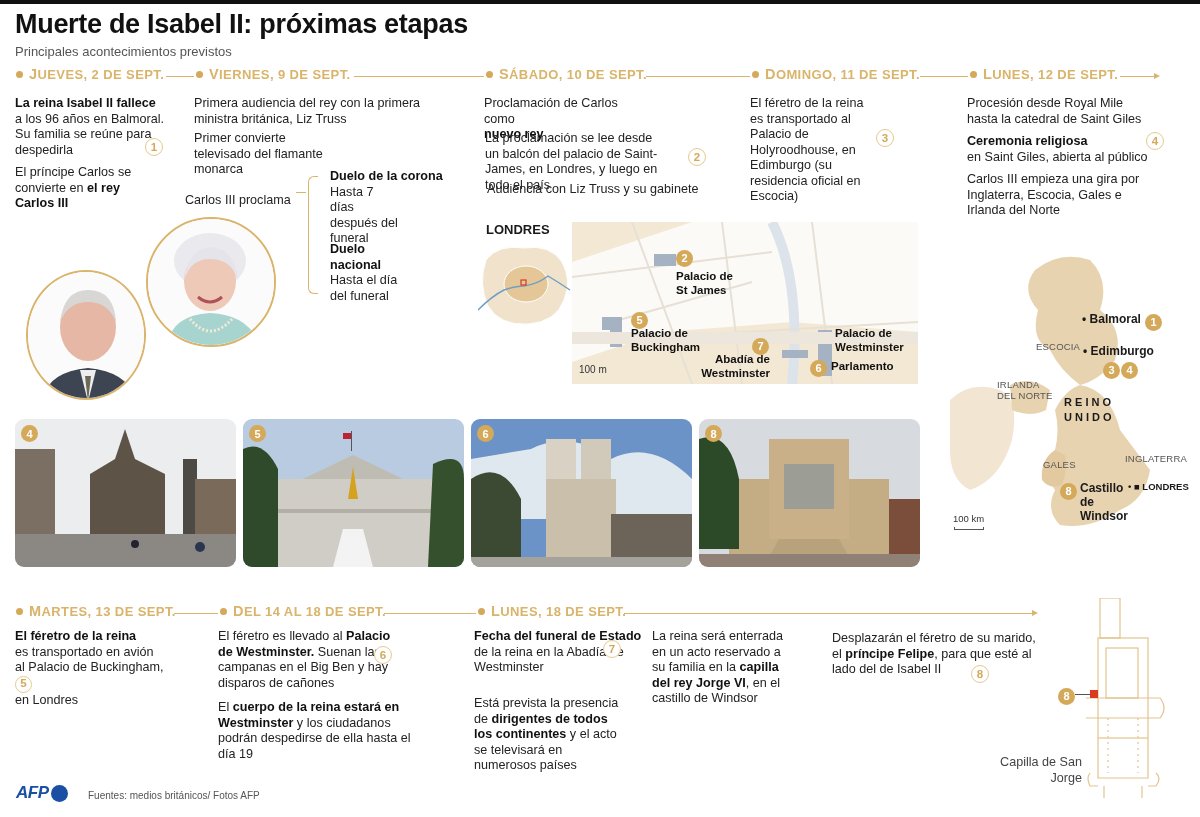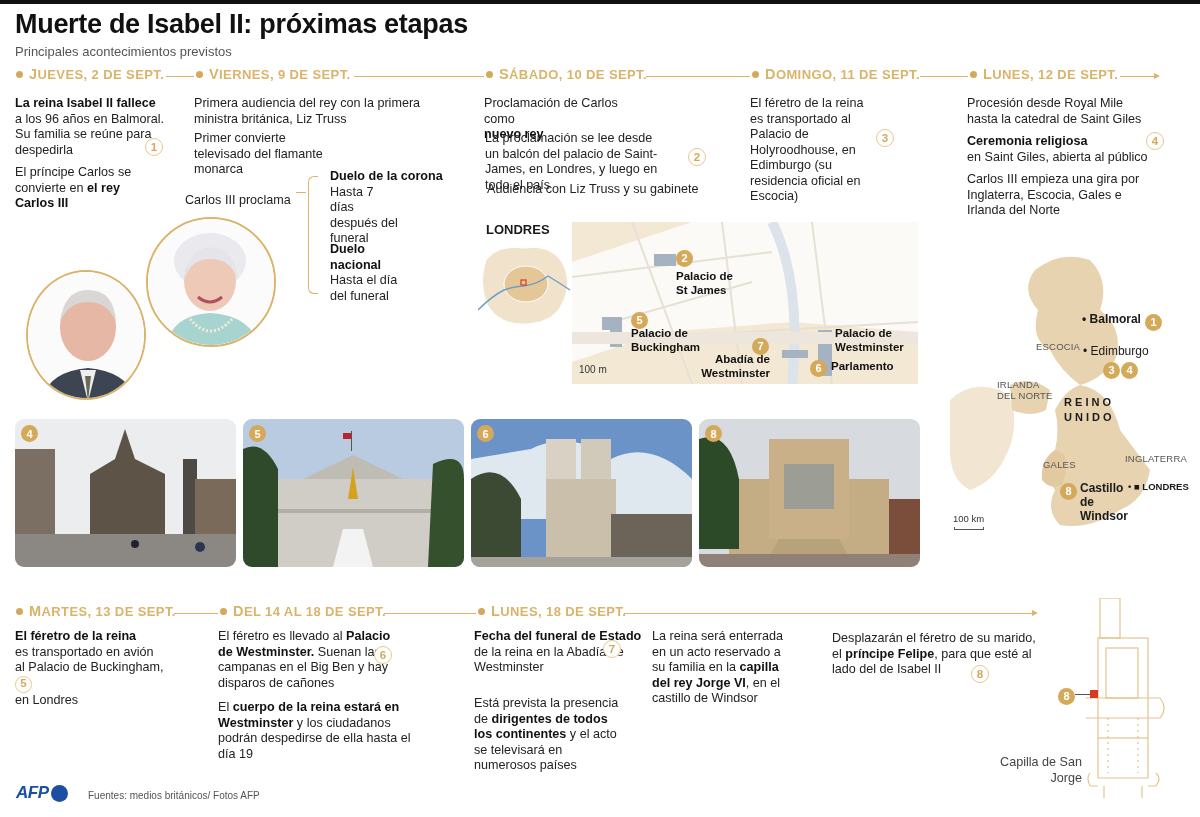--- a/index.html
+++ b/index.html
@@ -164,21 +164,21 @@
   <svg width="250" height="300" viewBox="0 0 250 300">
     <path d="M0 160 Q20 140 50 150 Q70 160 62 200 Q50 240 20 250 Q0 240 0 210Z" fill="#f2e6d2"></path>
     <path d="M60 145 Q80 135 100 150 L96 170 Q80 178 62 170Z" fill="#e8d3b0"></path>
     <path d="M85 30 Q110 10 140 20 Q160 40 150 70 Q175 90 165 120 Q150 140 130 145 Q110 130 100 110 Q80 100 88 70 Q70 50 85 30Z" fill="#e8d3b0"></path>
     <path d="M130 145 Q160 150 170 190 Q185 210 200 230 Q195 260 170 270 Q140 290 110 285 Q95 270 105 250 Q90 230 105 210 Q110 190 105 170 Q115 150 130 145Z" fill="#e8d3b0"></path>
     <path d="M105 210 Q90 220 92 240 Q100 250 112 245 Q118 230 115 215Z" fill="#e2c9a0"></path>
   </svg>
 </div>
 <div class="abs" style="left:1082px;top:312px;font-size:12px;font-weight:700;">• <span>Balmoral</span></div>
 <div class="abs" style="left:1145px;top:312px;"><span class="numf">1</span></div>
-<div class="abs" style="left:1083px;top:344px;font-size:12px;font-weight:400;">• <span>Edimburgo</span></div>
+<div class="abs" style="left:1083px;top:344px;font-size:12px;font-weight:700;">• <span>Edimburgo</span></div>
 <div class="abs" style="left:1103px;top:360px;"><span class="numf">3</span></div>
 <div class="abs" style="left:1121px;top:360px;"><span class="numf">4</span></div>
 <div class="abs region" style="left:1036px;top:341px;">ESCOCIA</div>
 <div class="abs region" style="left:997px;top:379px;width:60px;">IRLANDA DEL NORTE</div>
 <div class="abs region" style="left:1043px;top:459px;">GALES</div>
 <div class="abs region" style="left:1097px;top:453px;margin-left:28px;">INGLATERRA</div>
 <div class="abs" style="left:1064px;top:395px;font-size:11px;font-weight:700;line-height:15px;">
   <span>R E I N O</span><br><span>U N I D O</span>
 </div>
 <div class="abs" style="left:1060px;top:481px;"><span class="numf">8</span></div>

